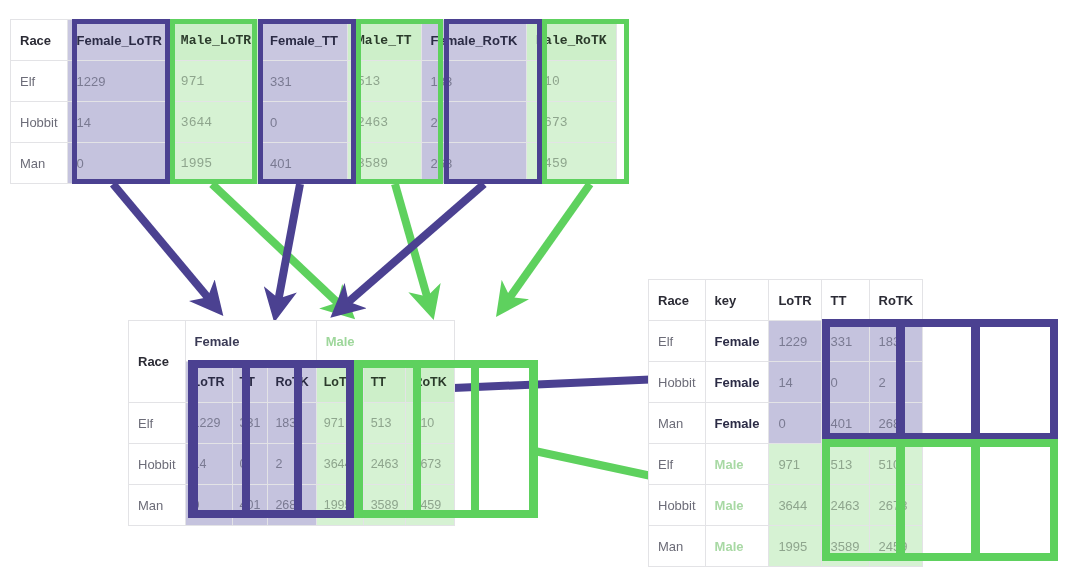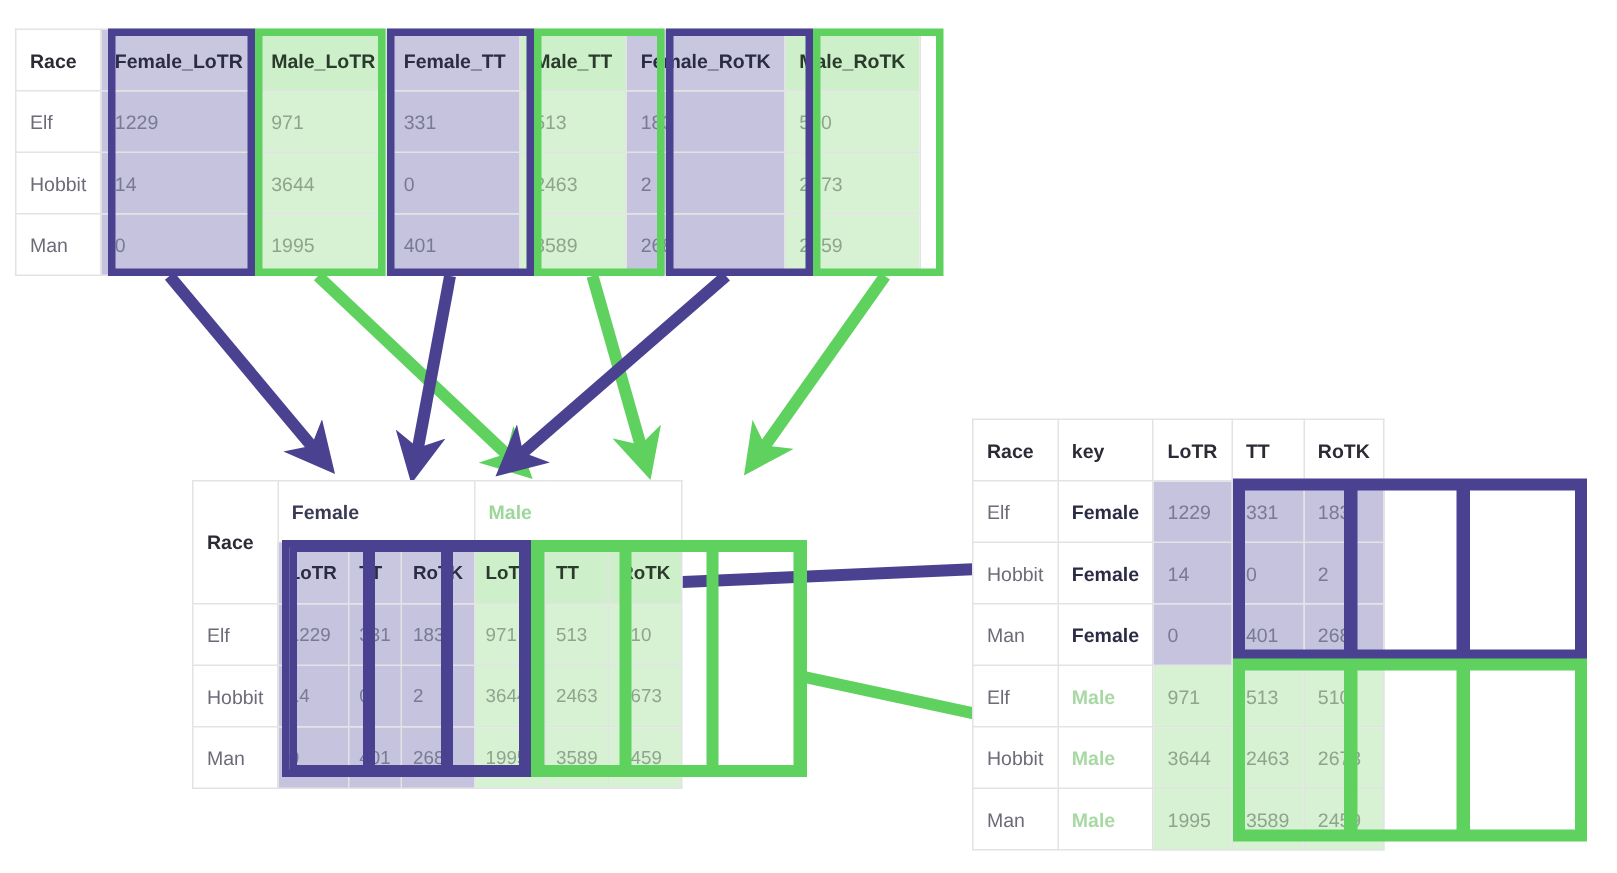--- a/index.html
+++ b/index.html
@@ -42,21 +42,21 @@
   .vF{background:#c5c3de !important;color:#7a7a92 !important;margin-left:36px;}
   .vM{background:#d6f2d3 !important;color:#8ea58d !important;}
   .hF{background:#c9c7e0 !important;color:#2b2b45 !important;font-weight:bold !important;}
   .hM{background:#cdefc9 !important;color:#2b3b2b !important;font-weight:bold !important;}
 
   
   #topTable{position:absolute;left:10px;top:19px;}
   #topTable td,#topTable th{height:40px;}
   #topTable .c0{width:62px;}
   #topTable .cF{width:96px;}
-  #topTable .cM{width:85px;}
+  #topTable .cM{width:85px;font-family:Liberation Mono, monospace;}
   
   .hl{position:absolute;pointer-events:none;box-sizing:border-box;}
   .hlF{border:5px solid #4b4191;}
   .hlM{border:5px solid #5ed15e;}
 
   
   #midTable{position:absolute;left:128px;top:320px;}
   #midTable td,#midTable th{height:40px;}
   #midTable .m0{width:60px;}
   #midTable .mc{width:52px;}

